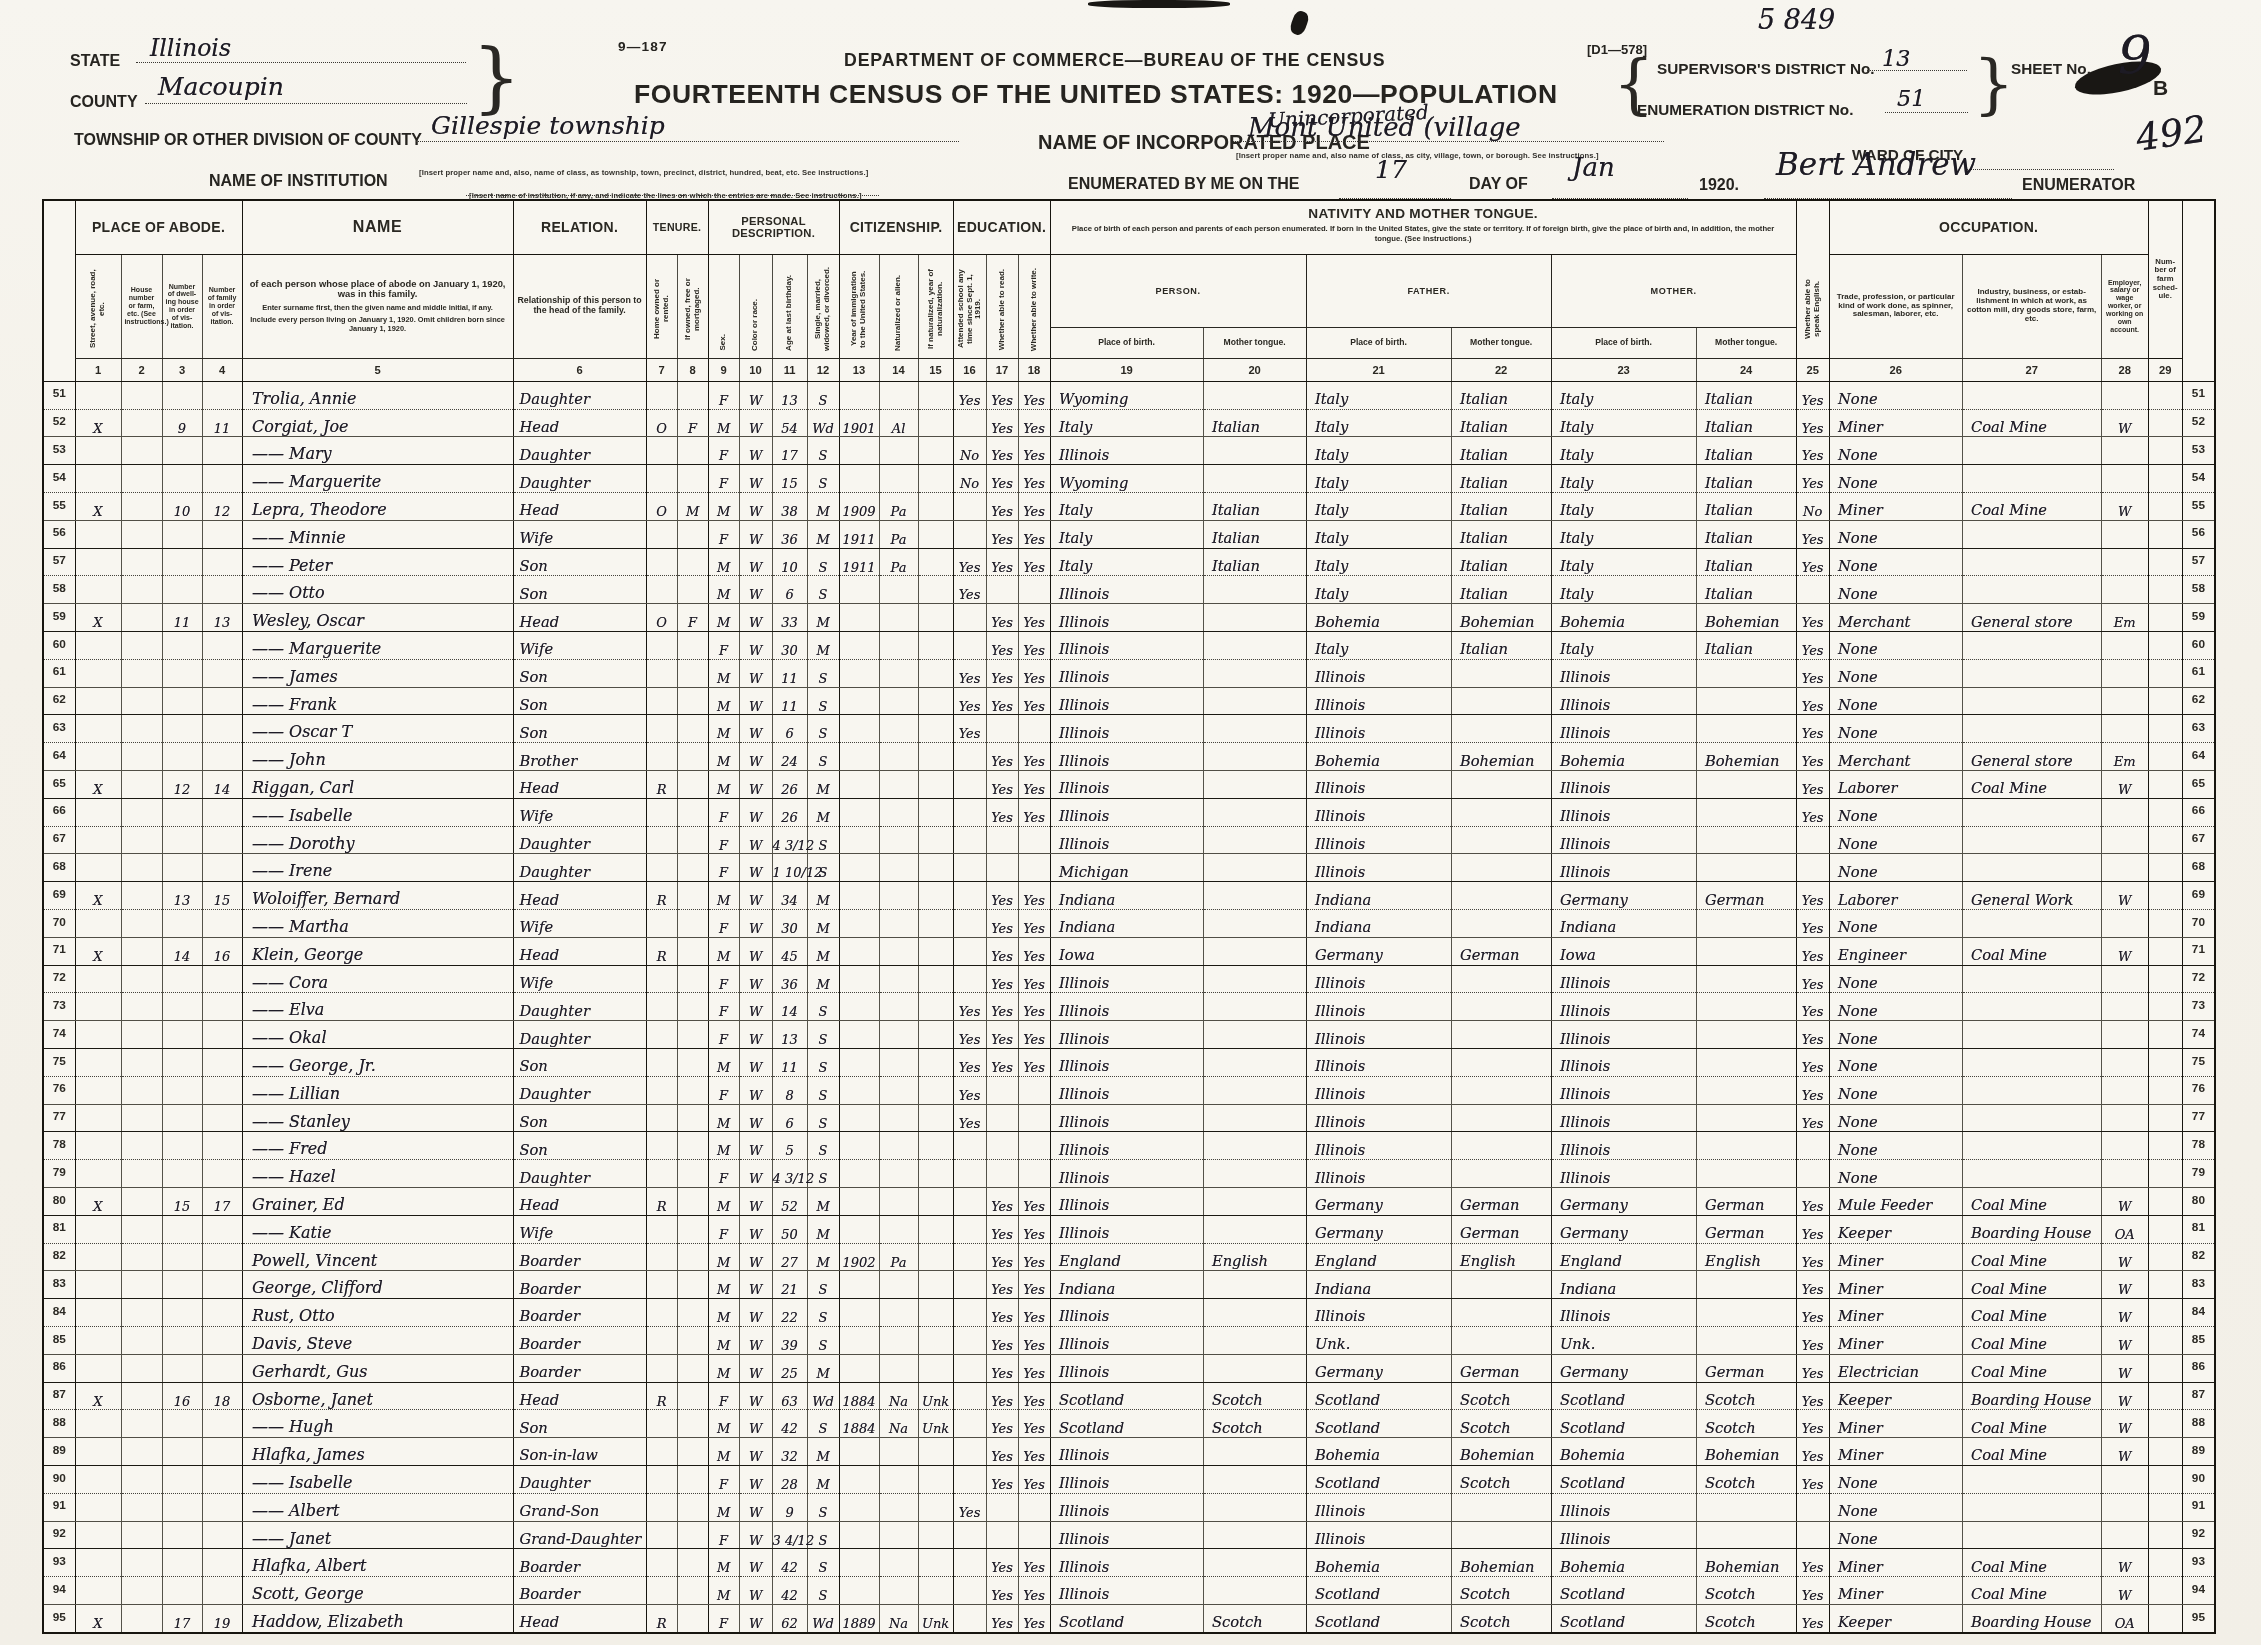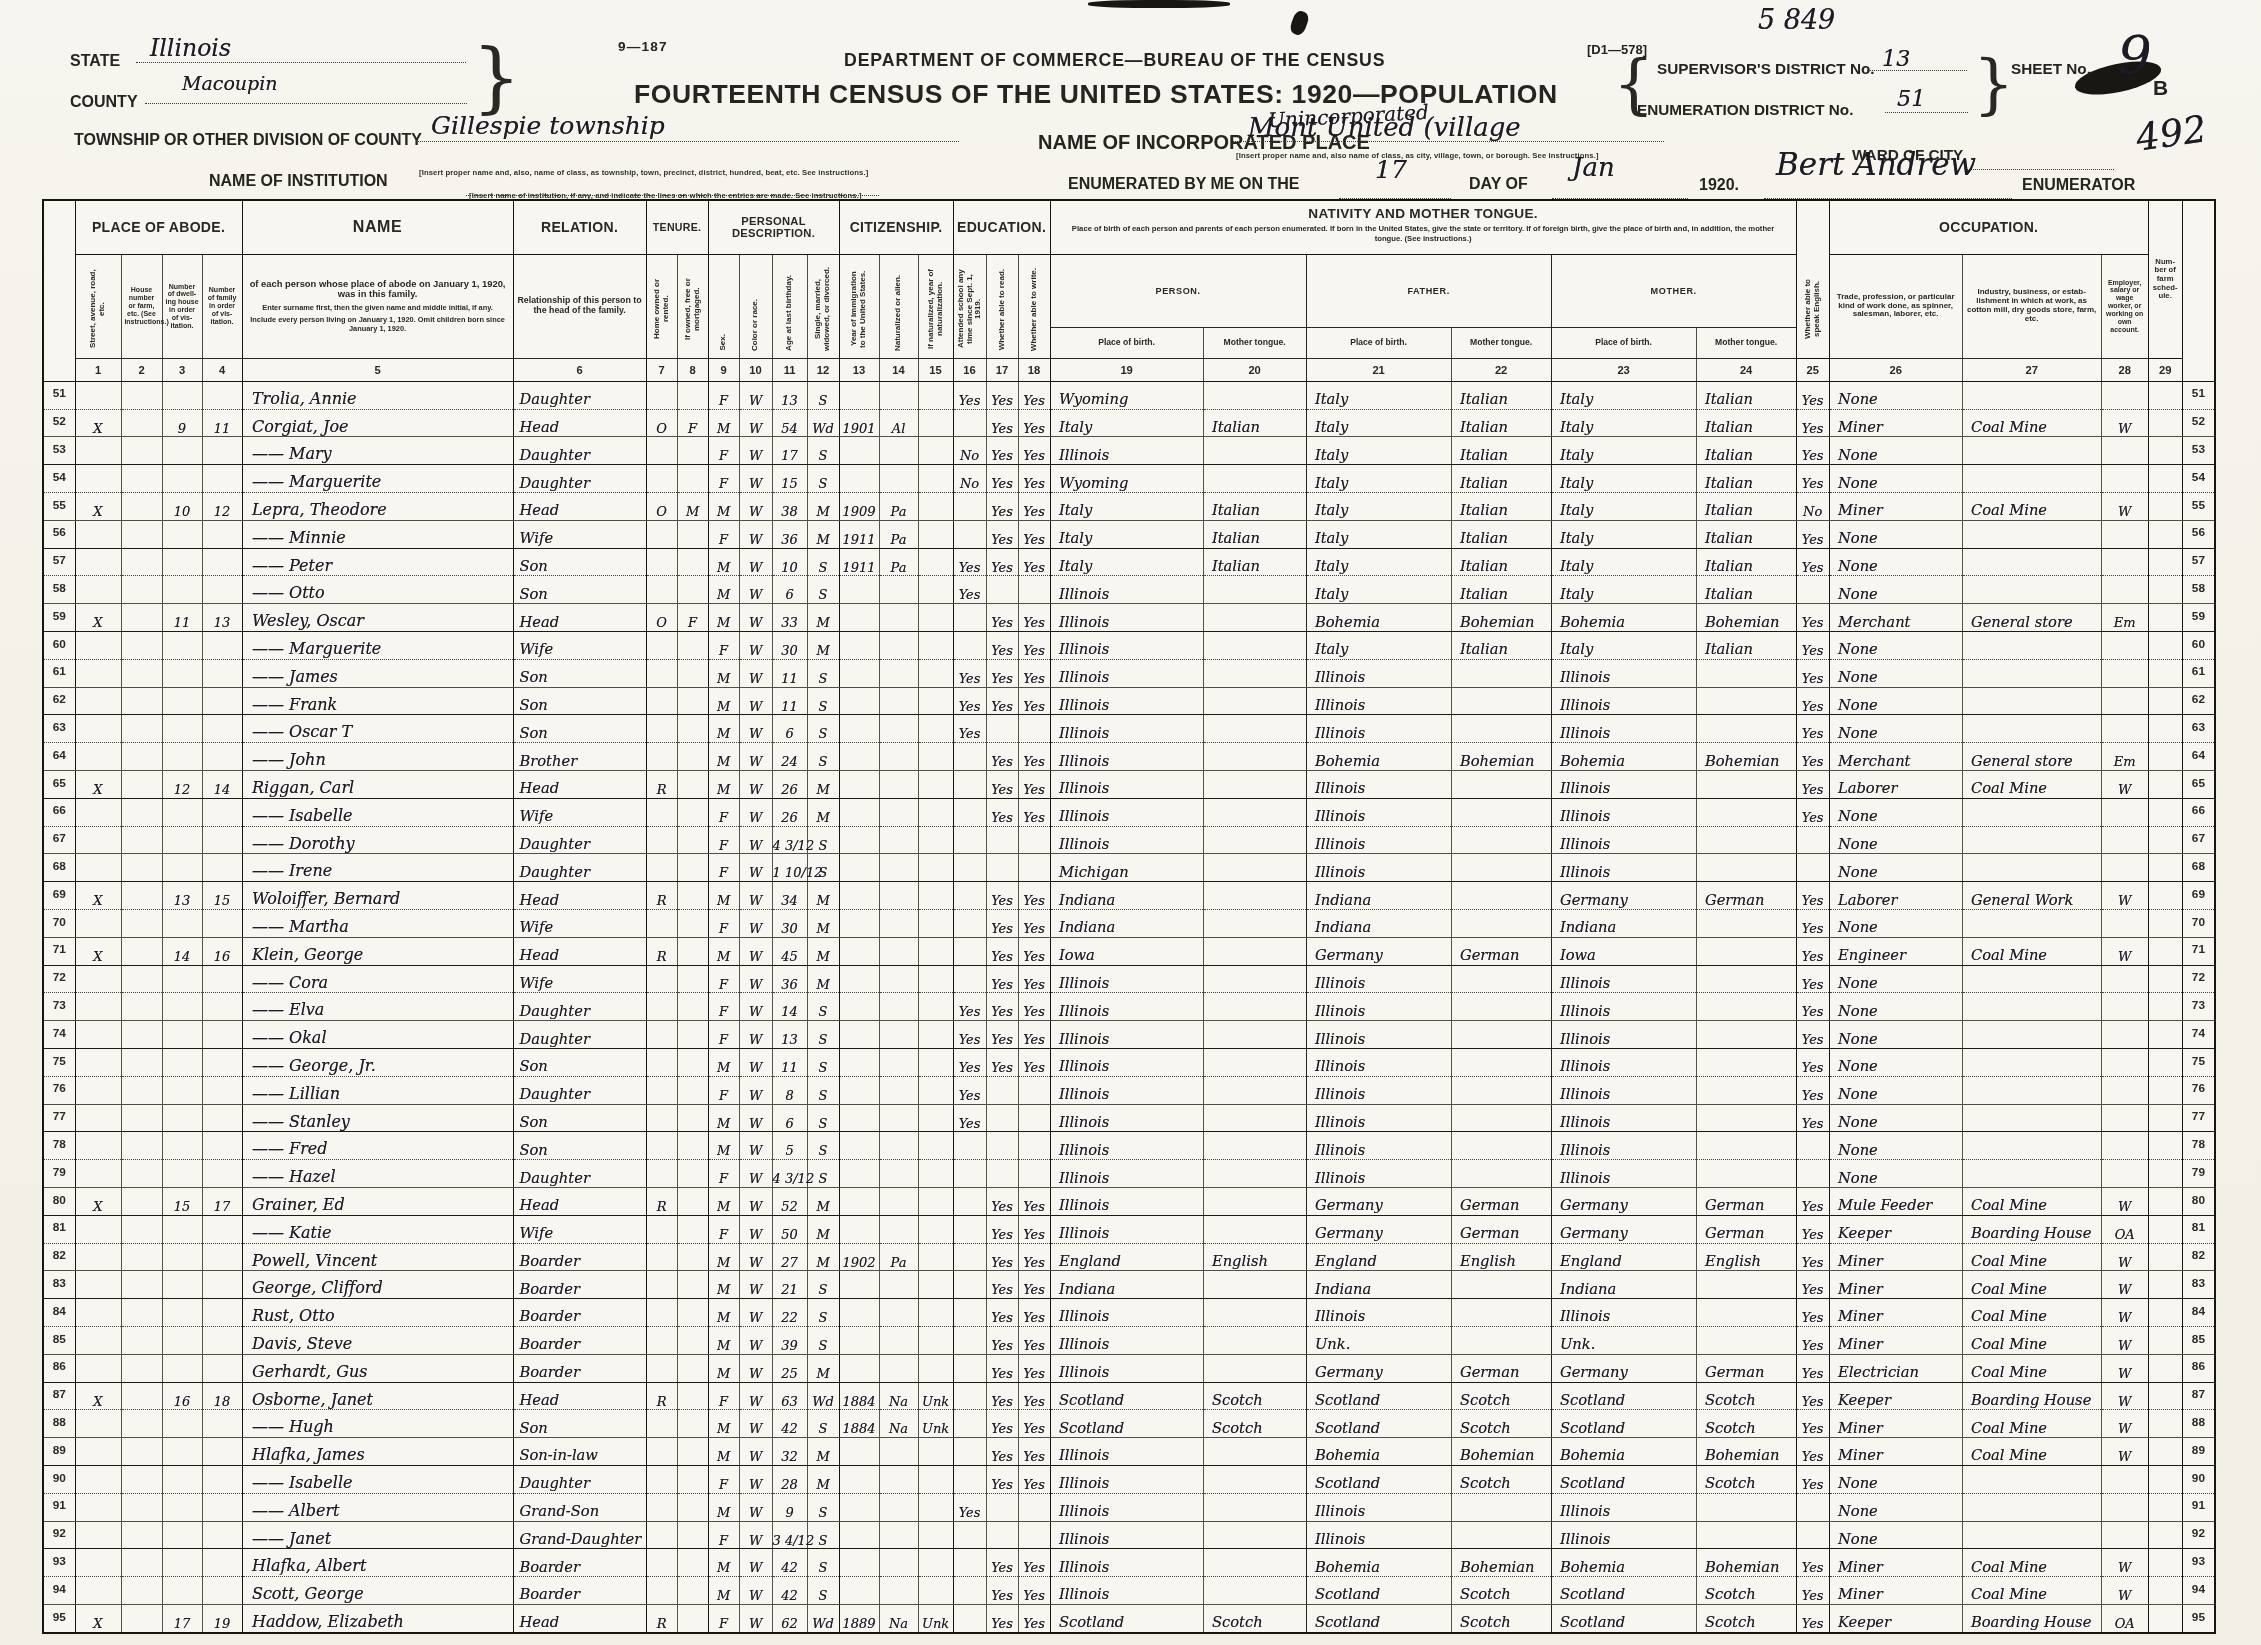--- a/index.html
+++ b/index.html
@@ -82,21 +82,21 @@
   <div class="smudge" style="left:1292px;top:10.6px;width:15.3px;height:23.6px;transform:rotate(20deg);"></div>
   <div class="smudge" style="left:2074px;top:64px;width:88px;height:28px;border-radius:50%;transform:rotate(-12deg);"></div>
 
   <div class="head">
 
     <div class="abs plabel" style="left:70px;top:52px;font-size:16px;"><span>STATE</span></div>
     <div class="abs hw" style="left:150px;top:34px;font-size:23.6px;">Illinois</div>
     <div class="abs dotline" style="left:136px;top:53px;width:330px;"></div>
 
     <div class="abs plabel" style="left:70px;top:93px;font-size:16px;"><span>COUNTY</span></div>
-    <div class="abs hw" style="left:158px;top:72px;font-size:19px;margin-left:24px;">Macoupin</div>
+    <div class="abs hw" style="left:158px;top:72px;font-size:25px;">Macoupin</div>
     <div class="abs dotline" style="left:145px;top:94px;width:322px;"></div>
     <div class="abs brace" style="left:472px;top:32px;font-size:77px;font-weight:400;">}</div>
 
     <div class="abs plabel" style="left:618px;top:39px;font-size:13.6px;letter-spacing:1.2px;">9—187</div>
 
     <div class="abs plabel" style="left:844px;top:50px;font-size:17.7px;letter-spacing:0.9px;">DEPARTMENT OF COMMERCE—BUREAU OF THE CENSUS</div>
     <div class="abs plabel" style="left:634px;top:79px;font-size:26.5px;letter-spacing:0.6px;">FOURTEENTH CENSUS OF THE UNITED STATES: 1920—POPULATION</div>
 
     <div class="abs plabel" style="left:1587px;top:42px;font-size:13px;">[D1—578]</div>
 

